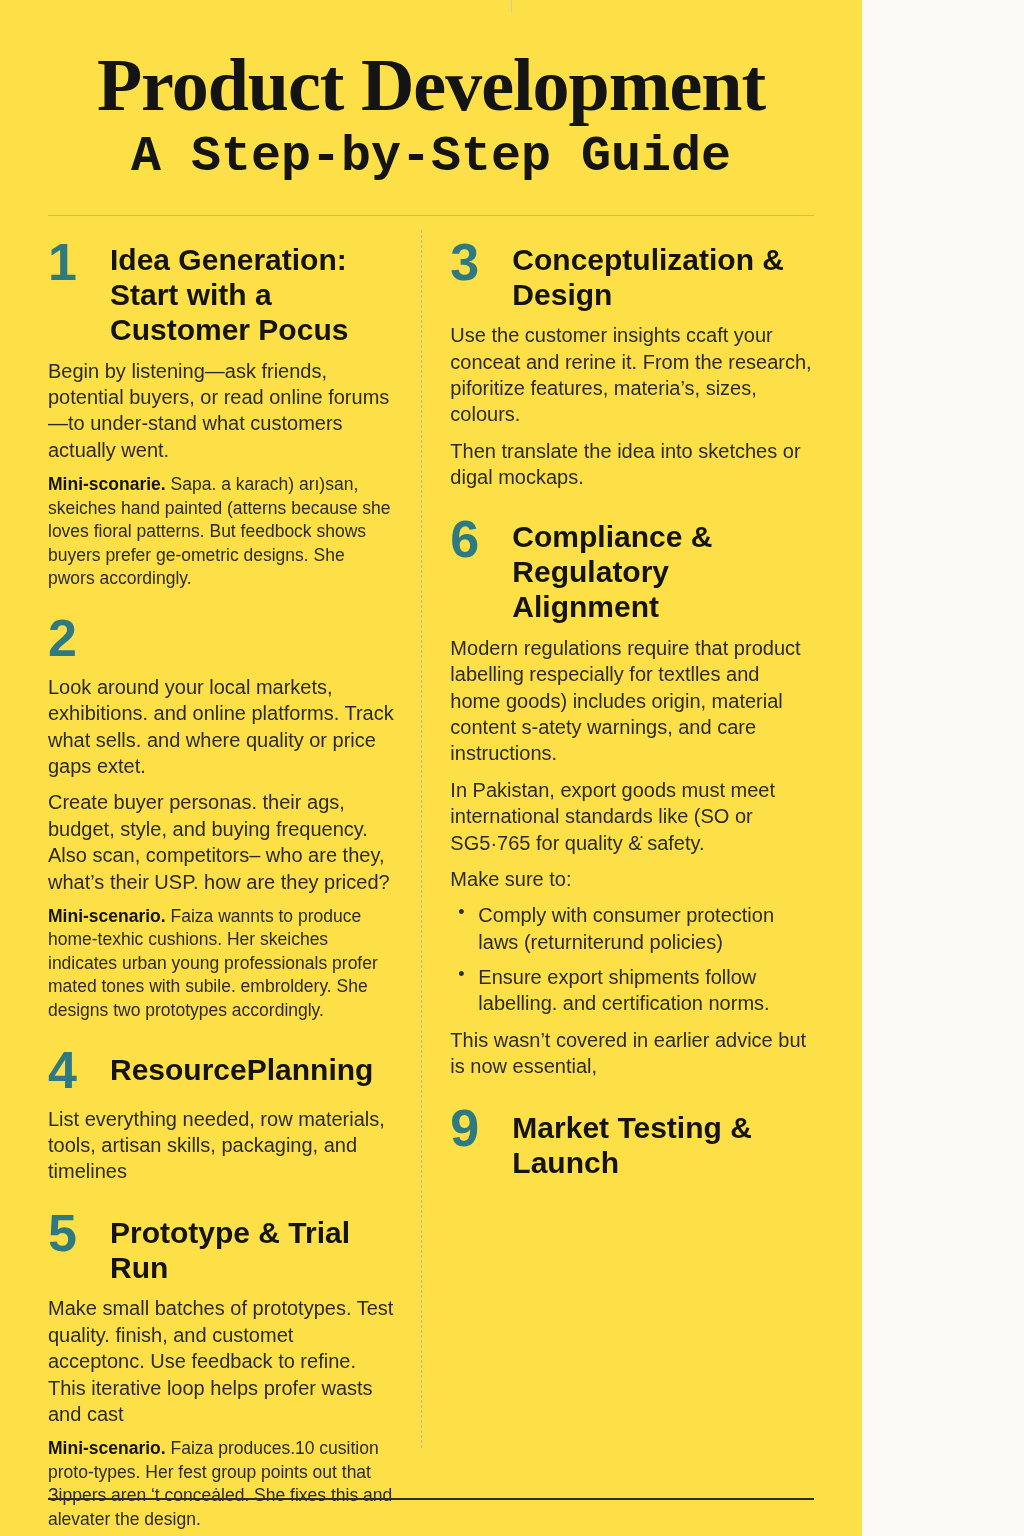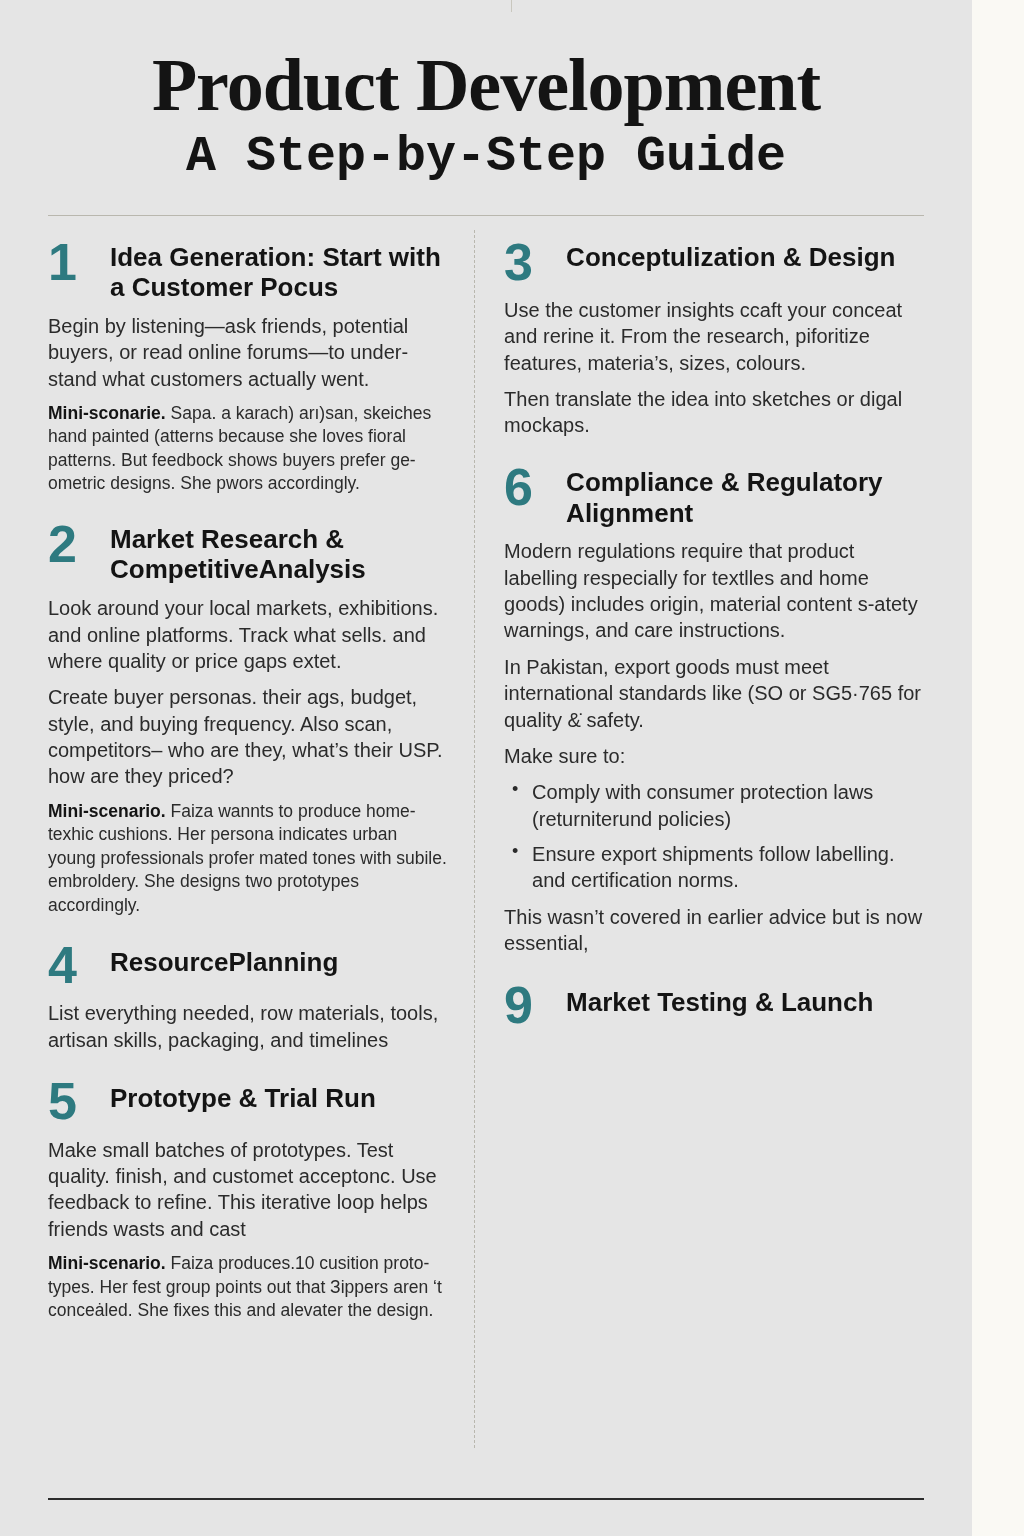--- a/index.html
+++ b/index.html
@@ -9,25 +9,25 @@
   body {
     width: 1024px;
     height: 1536px;
     background: #faf9f4;
     font-family: "Liberation Sans", sans-serif;
     color: #1d1d1d;
     overflow: hidden;
   }
   .page {
     position: relative;
-    width: 972px;
+    width: 862px;
     height: 1536px;
     box-sizing: border-box;
     padding: 40px 48px 24px 48px;
-    background: #e5e5e5;
+    background: #fde047;
   }
   .title-block {
     text-align: center;
     padding-top: 8px;
   }
   .title-main {
     font-family: "Liberation Serif", serif;
     font-weight: bold;
     font-size: 74px;
     line-height: 1.0;
@@ -85,21 +85,21 @@
     font-size: 52px;
     line-height: 0.95;
     color: #2e7a80;
     width: 62px;
     flex: 0 0 62px;
     text-align: left;
   }
   .step-title {
     font-family: "Liberation Sans", sans-serif;
     font-weight: bold;
-    font-size: 26px;
+    font-size: 30px;
     line-height: 1.18;
     color: #141414;
     padding-top: 4px;
   }
   .step-title.tight {
     padding-top: 6px;
   }
   p.body {
     font-size: 20px;
     line-height: 1.32;
@@ -167,41 +167,40 @@
         <div class="step-num">1</div>
         <div class="step-title">Idea Generation: Start with a Customer Pocus</div>
       </div>
       <p class="body">Begin by listening—ask friends, potential buyers, or read online forums—to under-stand what customers actually went.</p>
       <p class="body small"><span class="mini-label">Mini-sconarie.</span><span> Sapa. a karach) arı)san, skeiches hand  painted (atterns because she loves fioral patterns. But feedbock shows buyers prefer ge-ometric designs. She pwors accordingly.</span></p>
 
       <div class="spacer-md"></div>
 
       <div class="step">
         <div class="step-num">2</div>
-        <div class="step-title">Market Research &amp; CompetitiveAnalysis</div>
       </div>
       <p class="body">Look around your local markets, exhibitions. and online platforms. Track what sells. and where quality or price gaps extet.</p>
       <p class="body">Create buyer personas. their ags, budget, style, and buying frequency. Also scan, competitors– who are they, what’s their USP. how are they priced?</p>
-      <p class="body small"><span class="mini-label">Mini-scenario.</span><span> Faiza wannts to produce home-texhic cushions. Her persona indicates urban young professionals profer mated tones with subile. embroldery.  She designs two prototypes accordingly.</span></p>
+      <p class="body small"><span class="mini-label">Mini-scenario.</span><span> Faiza wannts to produce home-texhic cushions. Her skeiches indicates urban young professionals profer mated tones with subile. embroldery.  She designs two prototypes accordingly.</span></p>
 
       <div class="spacer-md"></div>
 
       <div class="step">
         <div class="step-num">4</div>
         <div class="step-title tight">ResourcePlanning</div>
       </div>
       <p class="body">     List everything needed, row materials, tools, artisan skills, packaging, and timelines</p>
 
       <div class="spacer-md"></div>
 
       <div class="step">
         <div class="step-num">5</div>
         <div class="step-title tight">Prototype &amp; Trial Run</div>
       </div>
-      <p class="body">     Make small batches of prototypes. Test quality. finish, and customet acceptonc. Use feedback to refine.  This iterative loop helps friends wasts and cast</p>
+      <p class="body">     Make small batches of prototypes. Test quality. finish, and customet acceptonc. Use feedback to refine.  This iterative loop helps profer wasts and cast</p>
       <p class="body small"><span class="mini-label">Mini-scenario.</span><span> Faiza produces.10 cusition proto-types. Her fest group points out that Зippers aren ‘t conceȧled. She fixes this and alevater the design.</span></p>
 
     </div>
 
     <div class="col-divider"></div>
 
     <div class="col col-right">
 
       <div class="step">
         <div class="step-num">3</div>

